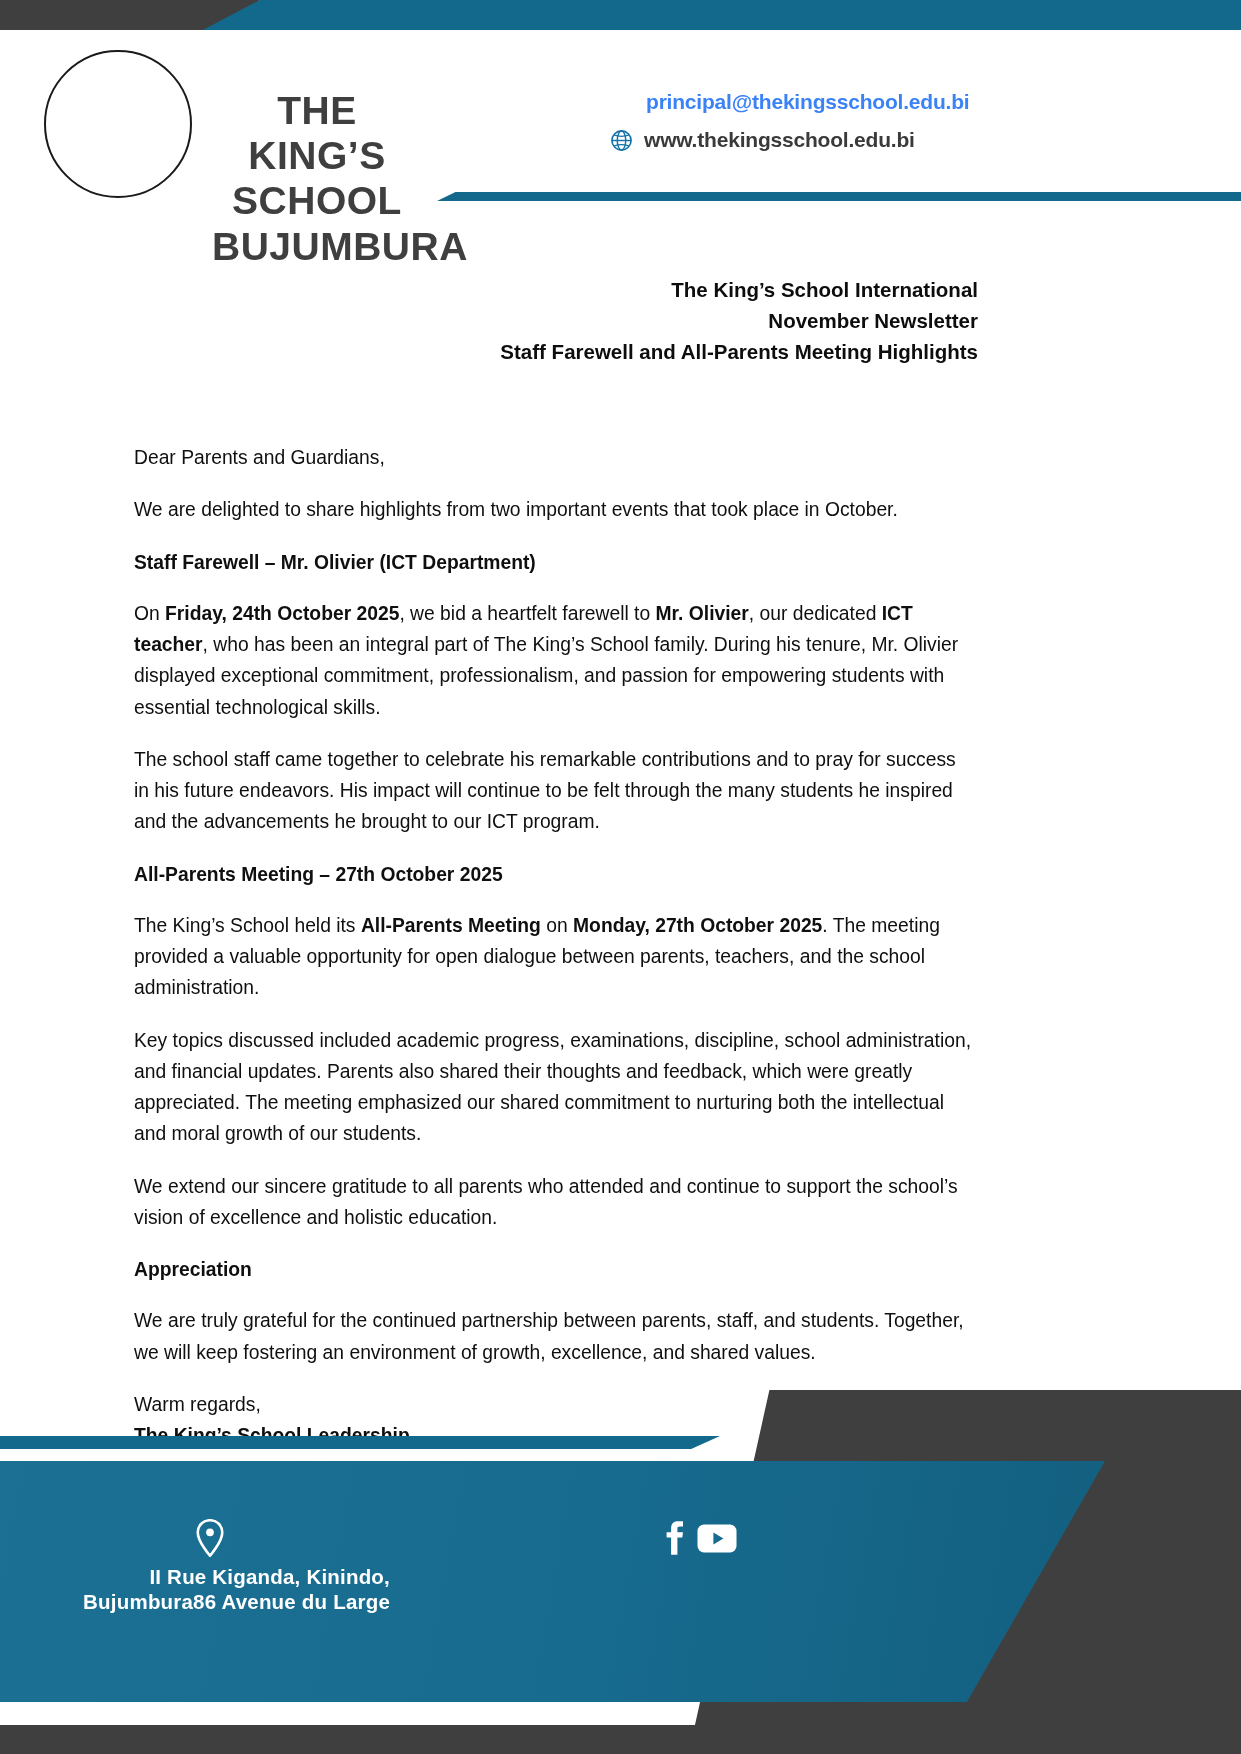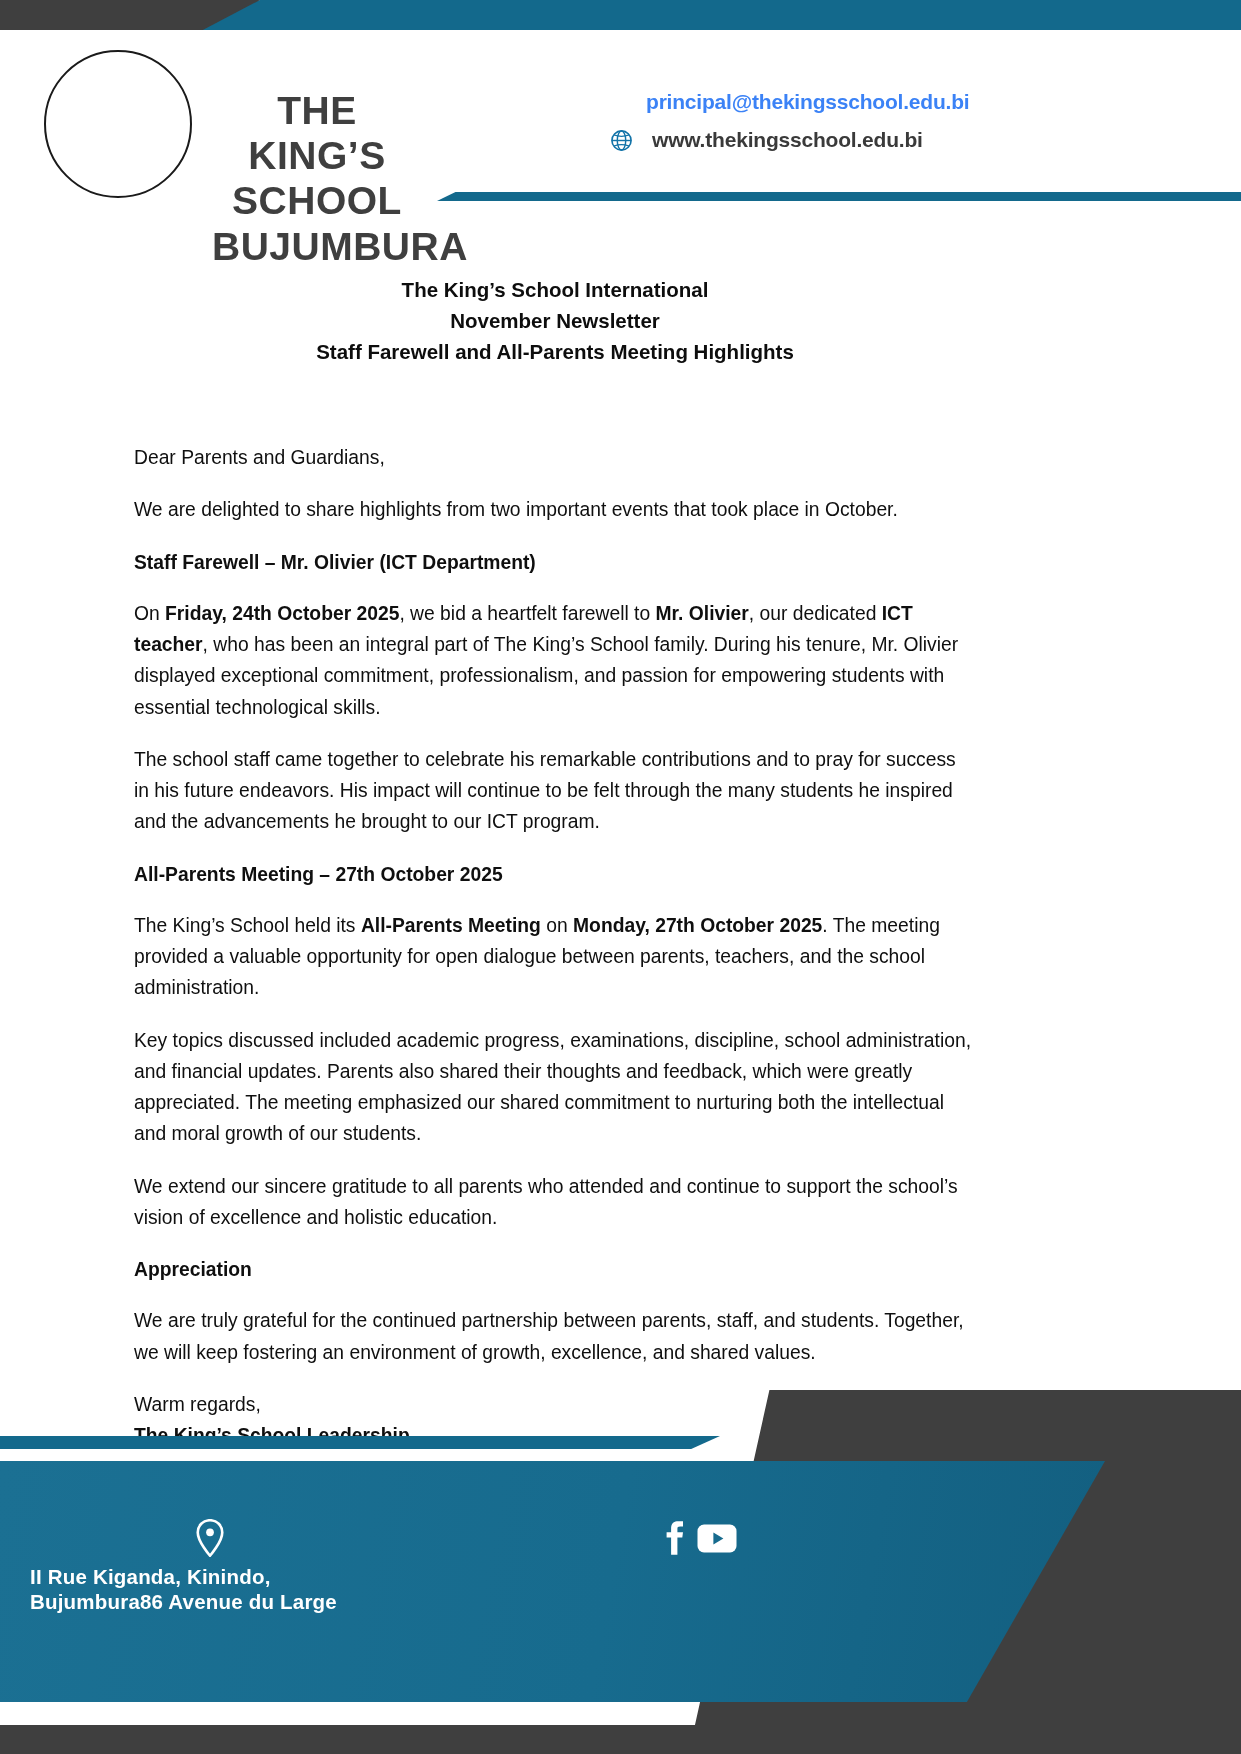--- a/index.html
+++ b/index.html
@@ -83,21 +83,21 @@
     font-size: 21px;
     font-weight: bold;
     color: #3b82f6;
     letter-spacing: -0.2px;
     padding-left: 8px;
     margin-left: 28px;
   }
   .contact-web-row {
     display: flex;
     align-items: center;
-    gap: 19px;
+    gap: 11px;
     margin-top: 14px;
   }
   .globe-icon { width: 23px; height: 23px; flex: none; display: block; }
   .contact-web {
     font-size: 21px;
     font-weight: bold;
     color: #3a3a3a;
     letter-spacing: -0.2px;
   }
 
@@ -110,21 +110,21 @@
     background: #13698c;
     clip-path: polygon(2.3% 0, 100% 0, 100% 100%, 0 100%);
   }
 
   
   .doc-title {
     position: absolute;
     top: 274px;
     left: 132px;
     width: 846px;
-    text-align: center;
+    text-align: right;
     font-weight: bold;
     font-size: 20.5px;
     line-height: 1.52;
     color: #0d0d0d;
   }
 
   
   .body-col {
     position: absolute;
     top: 430px;
@@ -172,21 +172,21 @@
     height: 241px;
     background: linear-gradient(100deg, #1b7093 0%, #176b8e 55%, #135f80 100%);
     clip-path: polygon(0 0, 100% 0, 87.5% 100%, 0 100%);
   }
 
   .footer-addr {
     position: absolute;
     left: 30px;
     top: 1519px;
     width: 360px;
-    text-align: left;
+    text-align: right;
     color: #ffffff;
   }
   .pin-icon { width: 30px; height: 38px; display: block; margin: 0 auto 8px; }
   .footer-addr-text {
     font-size: 20.5px;
     font-weight: bold;
     line-height: 1.2;
     letter-spacing: 0.2px;
   }
 

